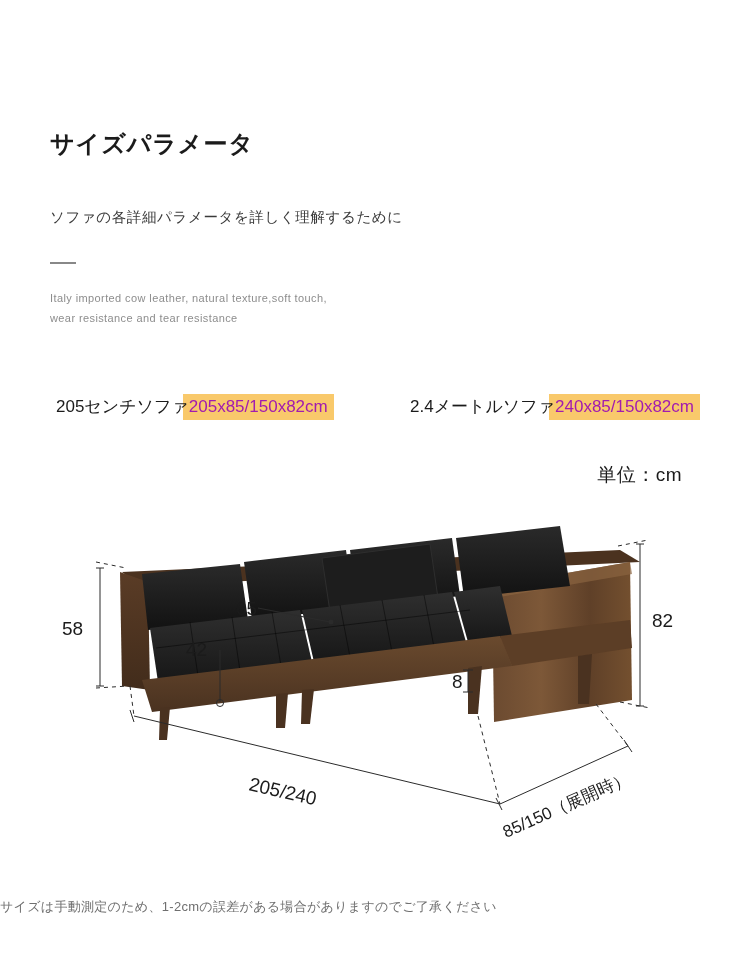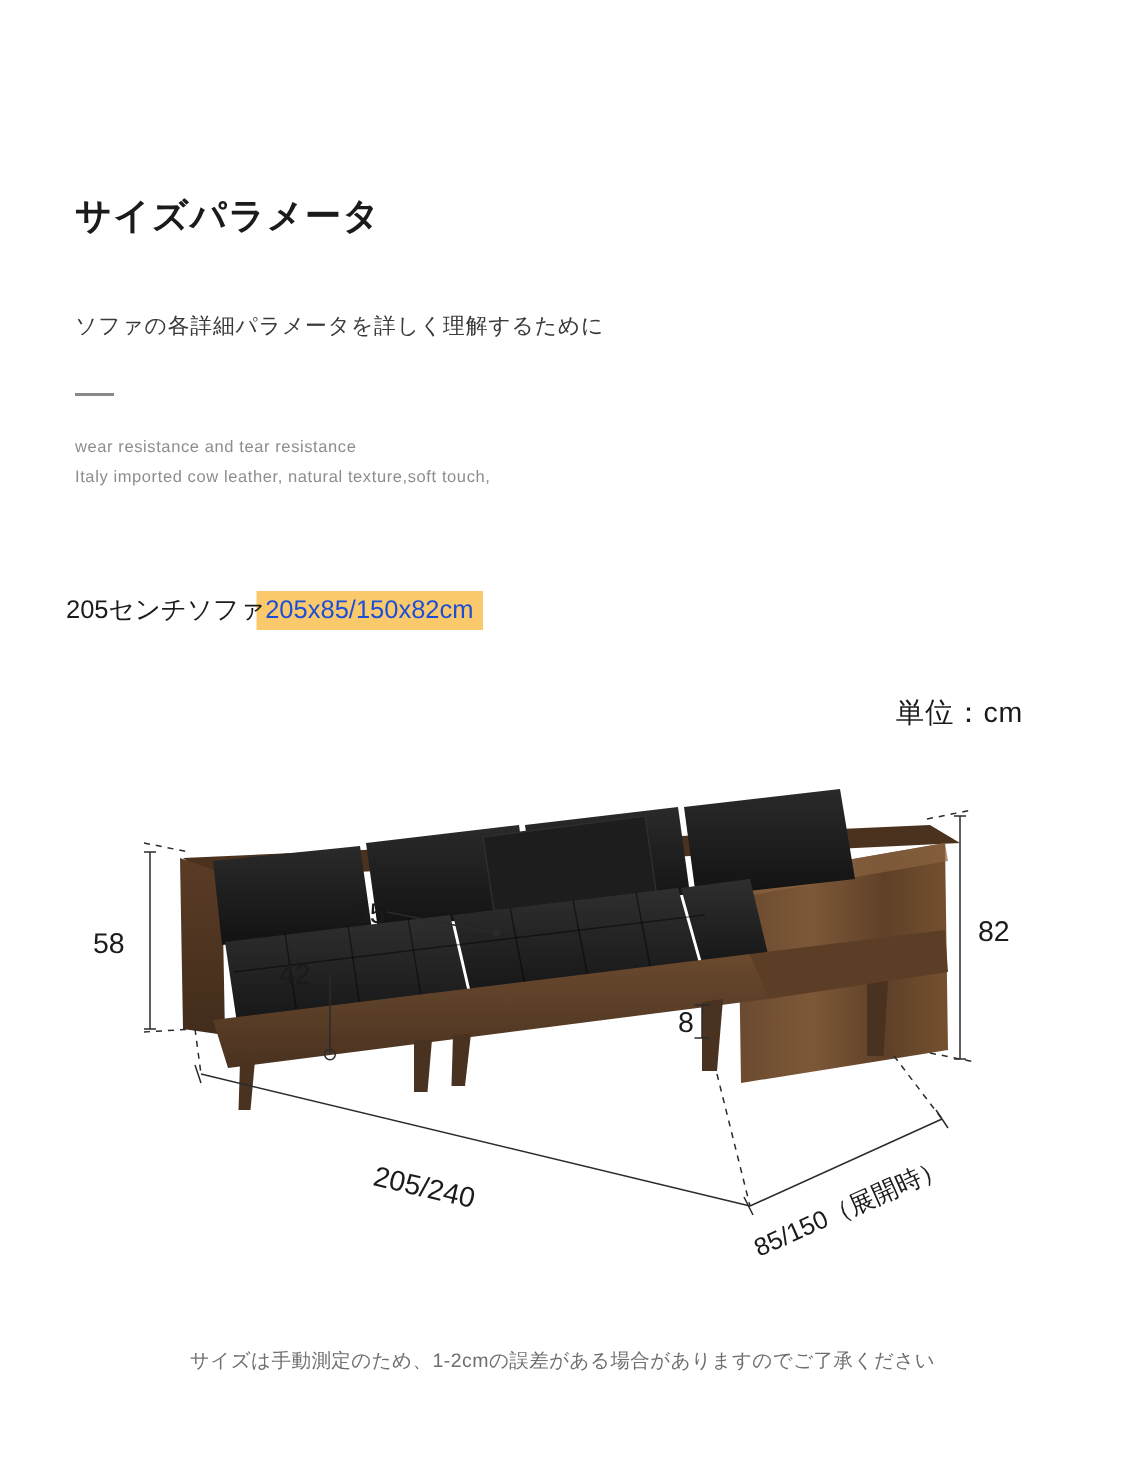--- a/index.html
+++ b/index.html
@@ -62,29 +62,30 @@
   
   .variant {
     position: absolute;
     font-size: 17px;
     color: #1b1b1b;
     white-space: nowrap;
   }
   .variant .name {
     position: relative;
     z-index: 2;
+    margin-left: 12px;
   }
   .variant .spec {
     position: relative;
     z-index: 1;
     margin-left: -6px;
     background: #f9c96b;
     padding: 3px 6px 4px 6px;
     font-size: 17px;
-    color: #1d4ed8;
+    color: #a21caf;
   }
   #variant-1 { left: 44px; top: 395px; }
   #variant-2 { left: 398px; top: 395px; }
 
   .unit-label {
     position: absolute;
     right: 68px;
     top: 462px;
     font-size: 19px;
     color: #1b1b1b;
@@ -111,46 +112,48 @@
   .dim-text.small {
     font-size: 17px;
   }
 
   
   .footer-note {
     position: absolute;
     left: 0;
     right: 0;
     top: 898px;
-    text-align: center;
     font-size: 13px;
     color: #6f6f6f;
     letter-spacing: 0.3px;
   }
 </style>
 </head>
 <body>
 
 <div class="page">
 
   <div class="title">サイズパラメータ</div>
 
   <div class="subtitle">ソファの各詳細パラメータを詳しく理解するために</div>
 
   <div class="rule"></div>
 
   <div class="eng-desc">
+    <div>Italy imported cow leather, natural texture,soft touch,</div>
     <div>wear resistance and tear resistance</div>
-    <div>Italy imported cow leather, natural texture,soft touch,</div>
   </div>
 
   <div class="variant" id="variant-1">
     <span class="name">205センチソファ</span><span class="spec">205x85/150x82cm</span>
   </div>
 
+  <div class="variant" id="variant-2">
+    <span class="name">2.4メートルソファ</span><span class="spec">240x85/150x82cm</span>
+  </div>
 
   <div class="unit-label">単位：cm</div>
 
   <div class="diagram">
     <svg width="750" height="370" viewBox="0 0 750 370" xmlns="http://www.w3.org/2000/svg">
       <defs>
         <linearGradient id="woodSide" x1="0" y1="0" x2="1" y2="0">
           <stop offset="0%" stop-color="#6b4a30"></stop>
           <stop offset="35%" stop-color="#7d5838"></stop>
           <stop offset="70%" stop-color="#5f4028"></stop>

